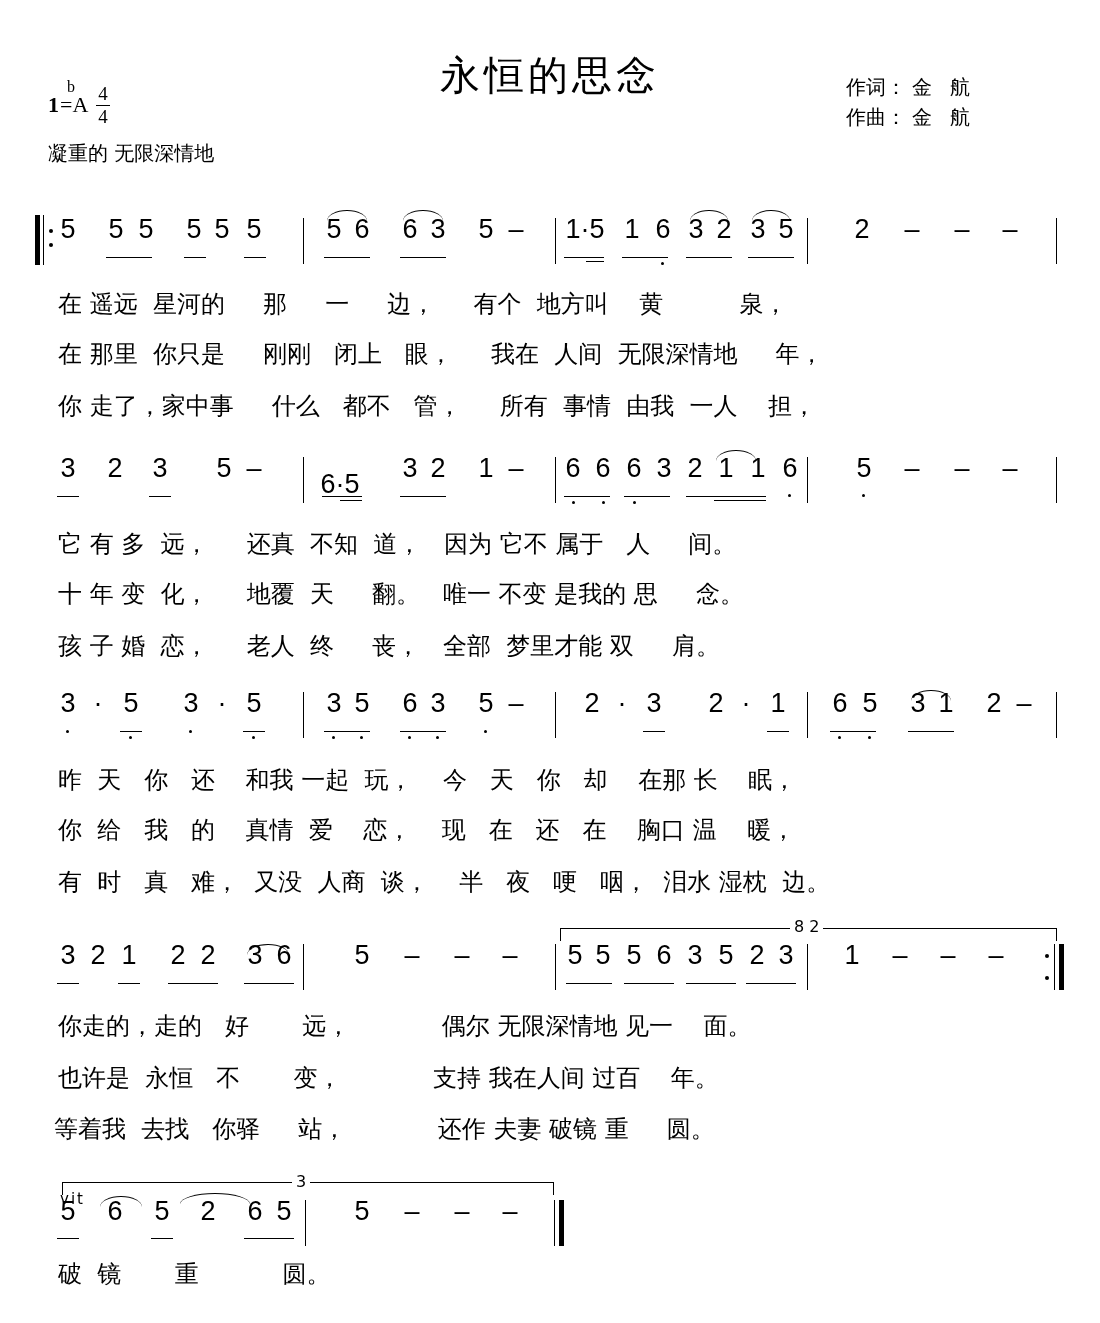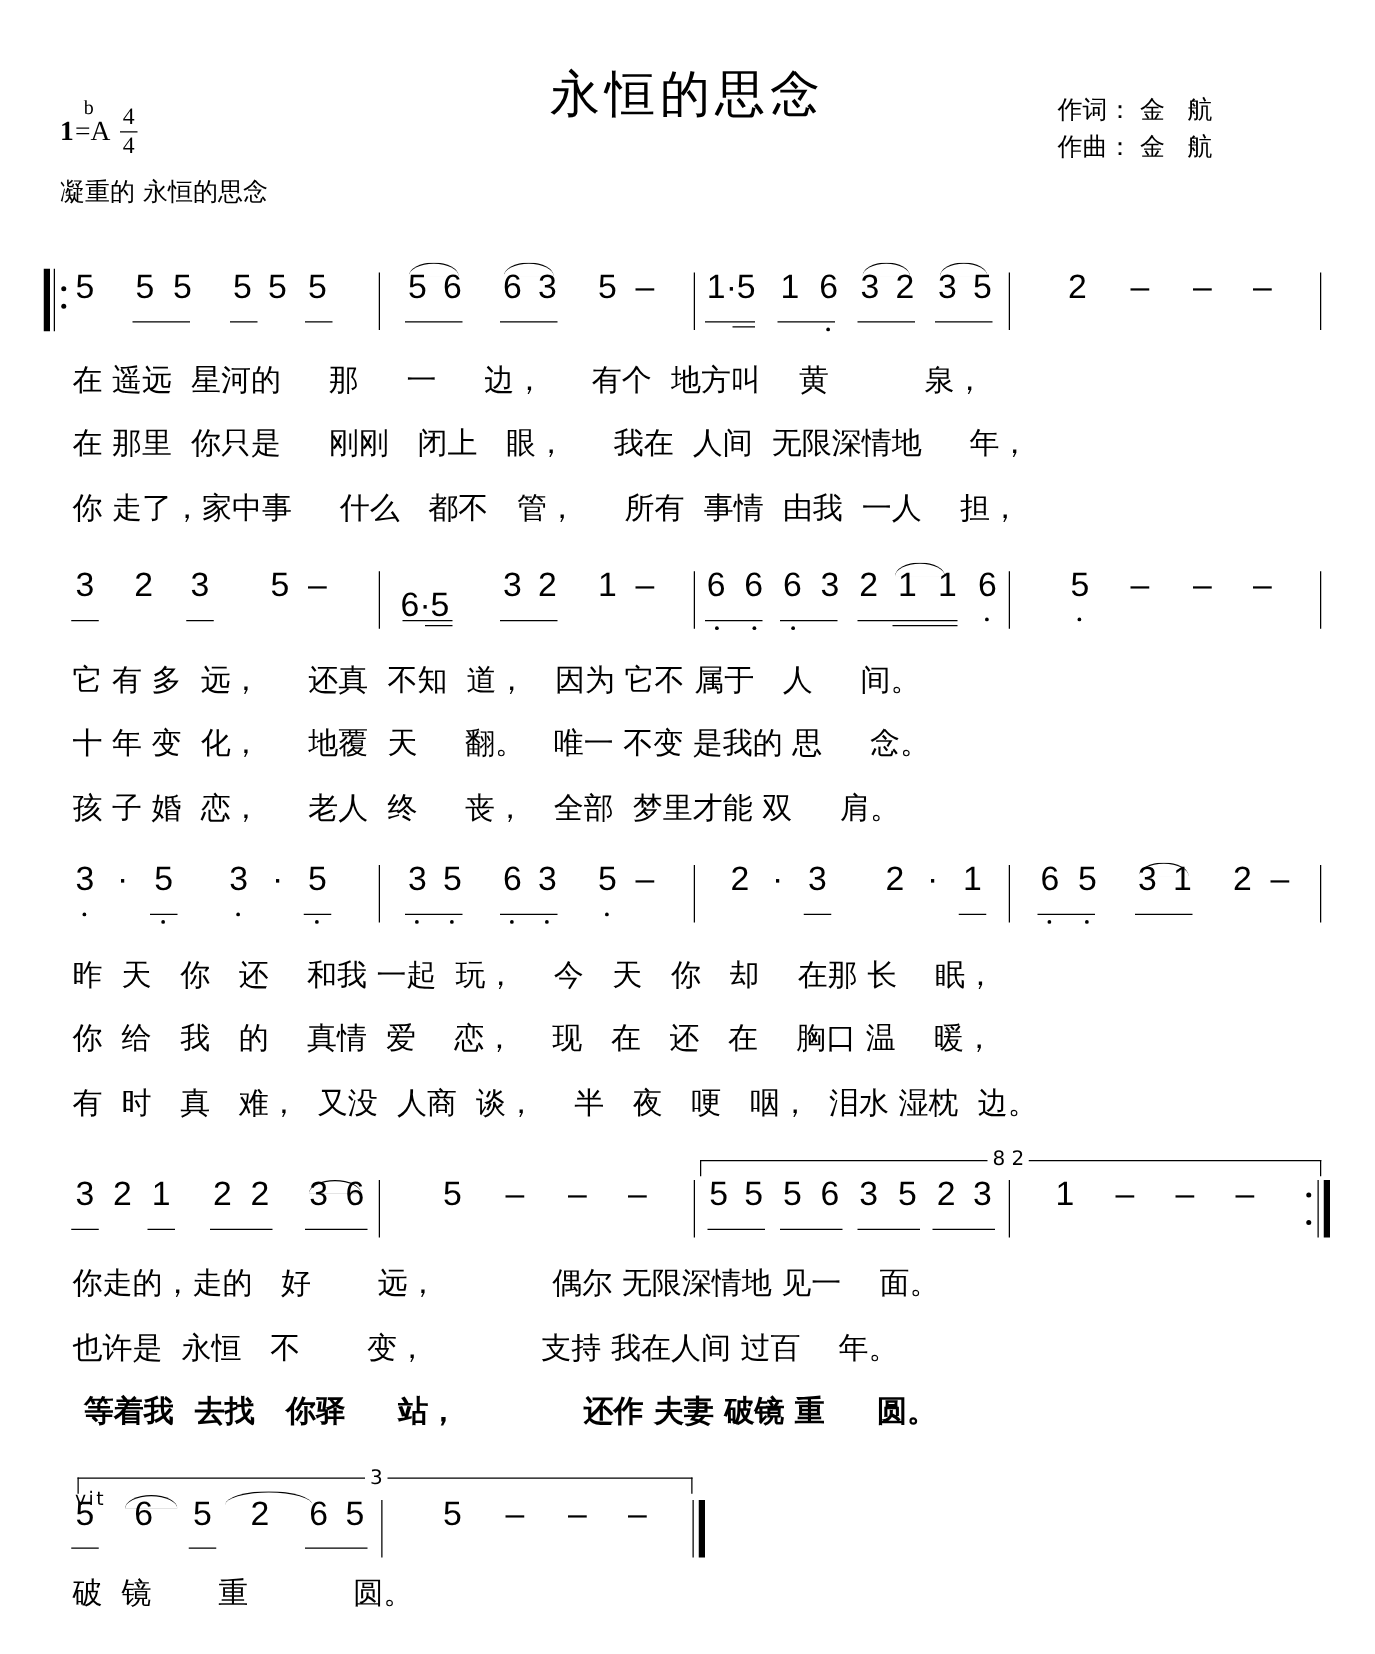--- a/index.html
+++ b/index.html
@@ -35,21 +35,21 @@
 <div class="key">
   <span class="flat">b</span>
   <span class="one">1</span>
   <span class="eqA">=A</span>
 </div>
 <div class="timesig">
   <span>4</span>
   <span class="bar"></span>
   <span>4</span>
 </div>
-<div class="tempo">凝重的 永恒的思念</div>
+<div class="tempo">凝重的 无限深情地</div>
 
 <div class="credit" style="top:74px;">
   <span>作词：</span><span class="nm">金航</span>
 </div>
 <div class="credit" style="top:104px;">
   <span>作曲：</span><span class="nm">金航</span>
 </div>
 
 <div id="score">
     <div class="note" style="left: 68px; top: 216px;">5</div>
@@ -148,21 +148,21 @@
     <div class="note" style="left: 695px; top: 942px;">3</div>
     <div class="note" style="left: 726px; top: 942px;">5</div>
     <div class="note" style="left: 757px; top: 942px;">2</div>
     <div class="note" style="left: 786px; top: 942px;">3</div>
     <div class="note" style="left: 852px; top: 942px;">1</div>
     <div class="note" style="left: 900px; top: 942px;">–</div>
     <div class="note" style="left: 948px; top: 942px;">–</div>
     <div class="note" style="left: 996px; top: 942px;">–</div>
     <div class="lyric" style="left: 58px; top: 1010px;">你走的，走的   好       远，            偶尔 无限深情地 见一    面。</div>
     <div class="lyric" style="left: 58px; top: 1062px;">也许是  永恒   不       变，            支持 我在人间 过百    年。</div>
-    <div class="lyric" style="left: 67px; top: 1113px; font-weight: bold;">等着我  去找   你驿     站，            还作 夫妻 破镜 重     圆。</div>
+    <div class="lyric" style="left: 54px; top: 1113px;">等着我  去找   你驿     站，            还作 夫妻 破镜 重     圆。</div>
     <div class="note" style="left: 68px; top: 1198px;">5</div>
     <div class="note" style="left: 115px; top: 1198px;">6</div>
     <div class="note" style="left: 162px; top: 1198px;">5</div>
     <div class="note" style="left: 208px; top: 1198px;">2</div>
     <div class="note" style="left: 255px; top: 1198px;">6</div>
     <div class="note" style="left: 284px; top: 1198px;">5</div>
     <div class="note" style="left: 362px; top: 1198px;">5</div>
     <div class="note" style="left: 412px; top: 1198px;">–</div>
     <div class="note" style="left: 462px; top: 1198px;">–</div>
     <div class="note" style="left: 510px; top: 1198px;">–</div>

